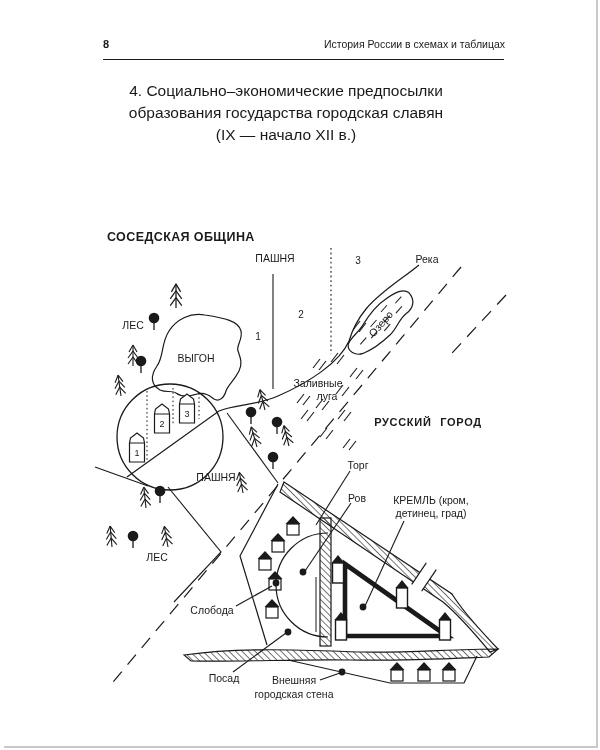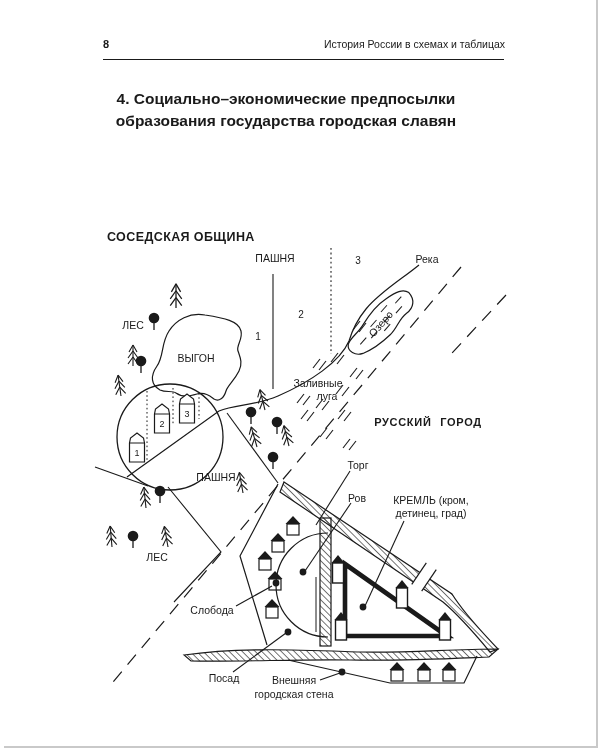--- a/index.html
+++ b/index.html
@@ -4,42 +4,43 @@
 <style>
   html,body{margin:0;padding:0;background:#fff;}
   .sheet{position:relative;width:600px;height:750px;background:#fff;overflow:hidden;
          font-family:"Liberation Sans",sans-serif;color:#1a1a1a;}
   .edge-r{position:absolute;right:2px;top:0;width:2px;height:748px;background:#c9c9c9;}
   .edge-b{position:absolute;left:4px;bottom:2px;width:594px;height:2px;background:#c9c9c9;}
   .hdr{position:absolute;left:103px;top:38px;width:402px;font-size:10.5px;}
   .hdr .pn{float:left;font-weight:bold;font-size:11px;}
   .hdr .rh{float:right;}
   .rule{position:absolute;left:103px;top:59px;width:401px;border-top:1.7px solid #1a1a1a;}
-  .title{position:absolute;left:0;top:88px;width:572px;text-align:center;
-         font-weight:bold;font-size:15.5px;line-height:22px;}
+  .title{position:absolute;left:0;top:80px;width:572px;text-align:center;
+         font-weight:normal;font-size:15.5px;line-height:22px;}
   svg{position:absolute;left:0;top:0;}
   svg text{font-family:"Liberation Sans",sans-serif;fill:#1a1a1a;}
   .lab{font-size:10.5px;}
   .num{font-size:10px;}
   .hnum{font-size:9px;}
   .h-comm{font-size:12.5px;font-weight:bold;letter-spacing:.4px;}
   .h-city{font-size:11px;font-weight:bold;letter-spacing:.7px;word-spacing:5px;}
 </style>
 </head>
 <body>
 
 <div class="sheet">
   <div class="hdr">
     <span class="pn">8</span>
     <span class="rh">История России в схемах и таблицах</span>
   </div>
   <div class="rule"></div>
   <div class="title">
     <div>4. Социально–экономические предпосылки</div>
     <div>образования государства городская славян</div>
+    <div>(IX — начало XII в.)</div>
   </div>
 
   <svg width="600" height="750" viewBox="0 0 600 750">
     <defs>
       <pattern id="hatch" patternUnits="userSpaceOnUse" width="4.6" height="4.6" patternTransform="rotate(-45)">
         <line x1="0" y1="0" x2="0" y2="4.6" stroke="#1a1a1a" stroke-width="1.2"></line>
       </pattern>
       <g id="conifer" stroke="#1a1a1a" stroke-width="1.1" fill="none">
         <line x1="0" y1="0" x2="0" y2="-21"></line>
         <path d="M0,-21 L-4,-14 M0,-21 L4,-14 M0,-15 L-5,-8 M0,-15 L5,-8 M0,-9 L-5,-2 M0,-9 L5,-2"></path>

